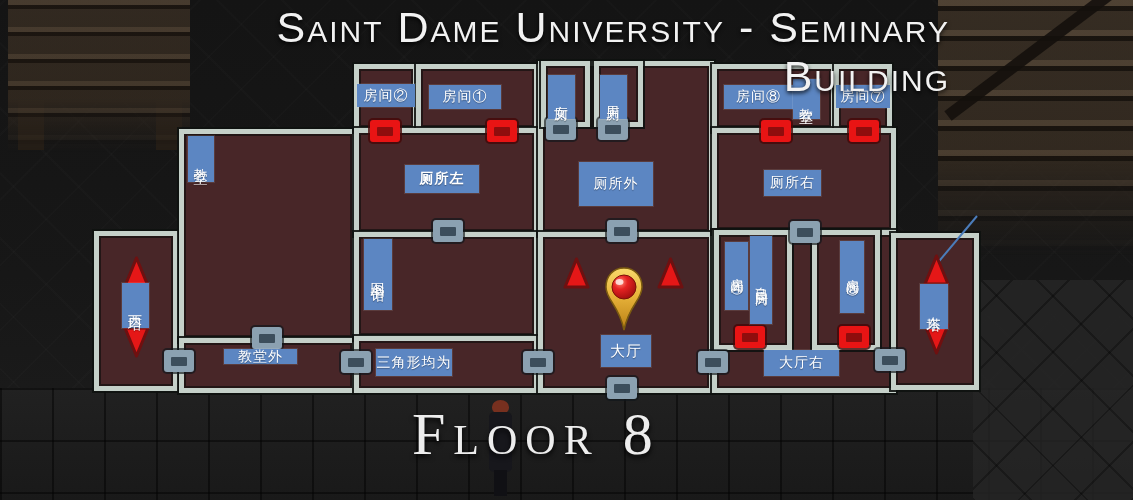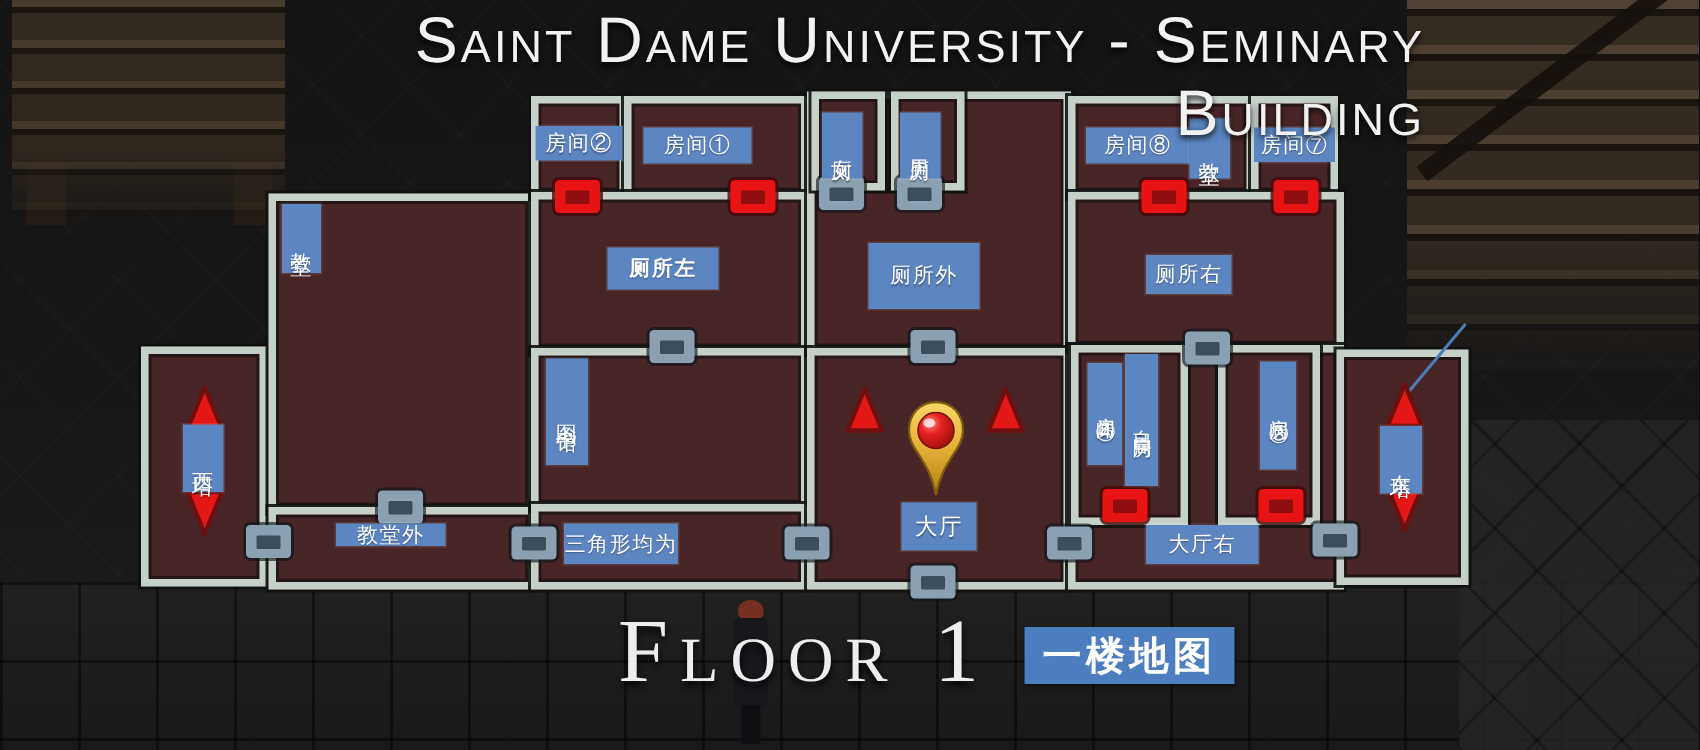--- a/index.html
+++ b/index.html
@@ -265,16 +265,15 @@
   <div class="vlabel" style="left:793px;top:79px;width:27px;height:40px;">教室</div>
   <div class="hlabel" style="left:836px;top:85px;width:54px;height:23px;">房间⑦</div>
   <div class="hlabel" style="left:764px;top:170px;width:57px;height:26px;">厕所右</div>
   <div class="vlabel" style="left:725px;top:242px;width:23px;height:68px;font-size:13px;">房间④</div>
   <div class="vlabel" style="left:750px;top:236px;width:22px;height:88px;font-size:13px;">自己房间</div>
   <div class="vlabel" style="left:840px;top:241px;width:24px;height:72px;font-size:13px;">房间③</div>
   <div class="hlabel" style="left:764px;top:350px;width:75px;height:26px;">大厅右</div>
   <div class="vlabel" style="left:920px;top:284px;width:28px;height:45px;">东塔</div>
 
 
-  <div class="floor-title">Floor 1</div>
-  <div class="floor-badge">一楼地图</div>
+  <div class="floor-title">Floor 8</div>
 
 </div>
 
 </body></html>

